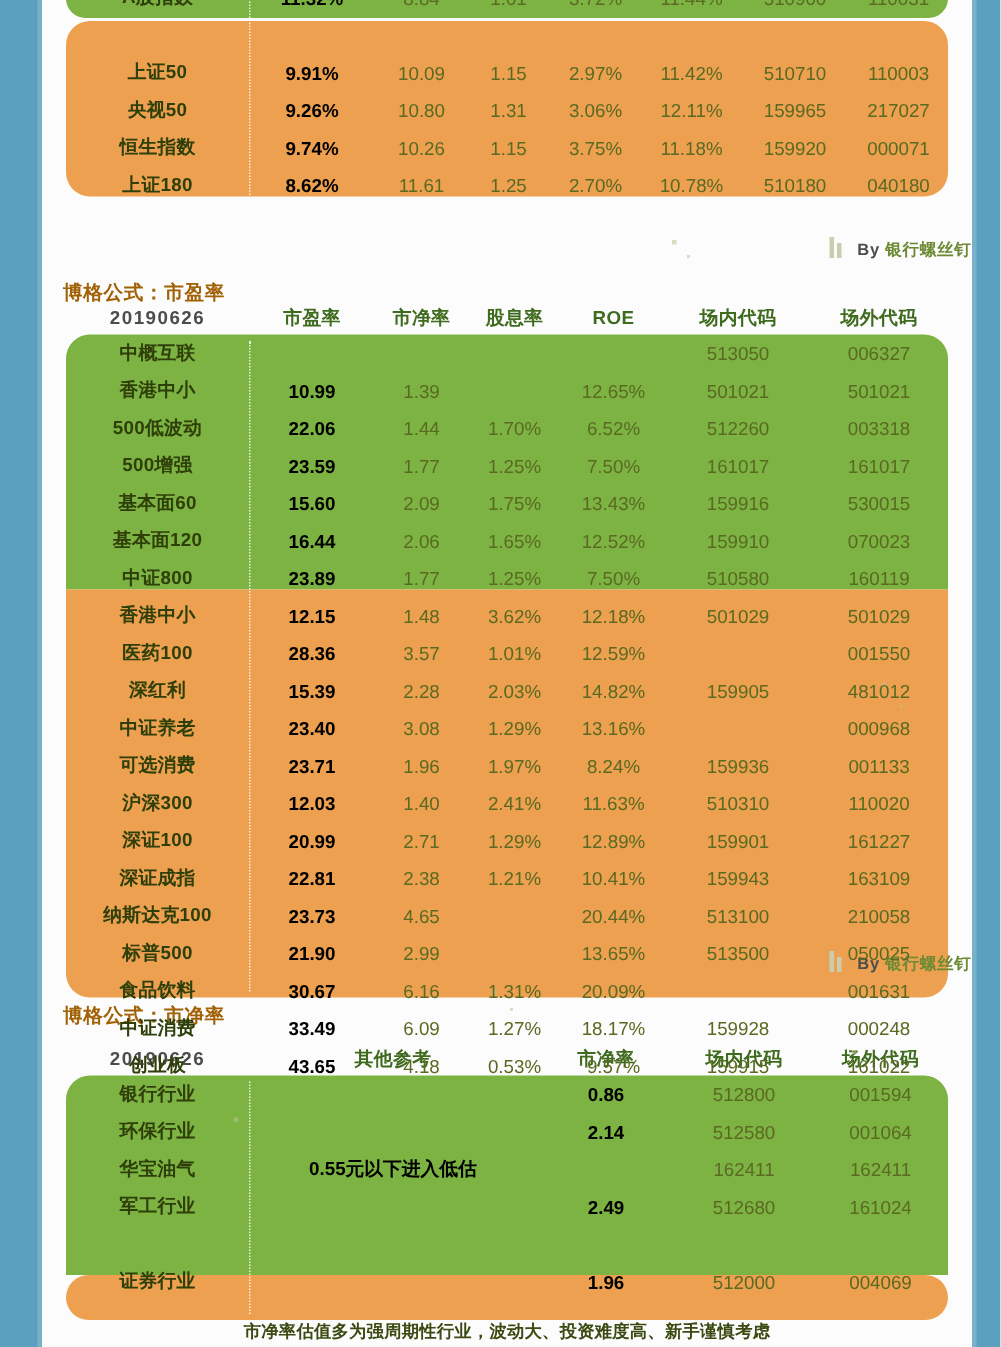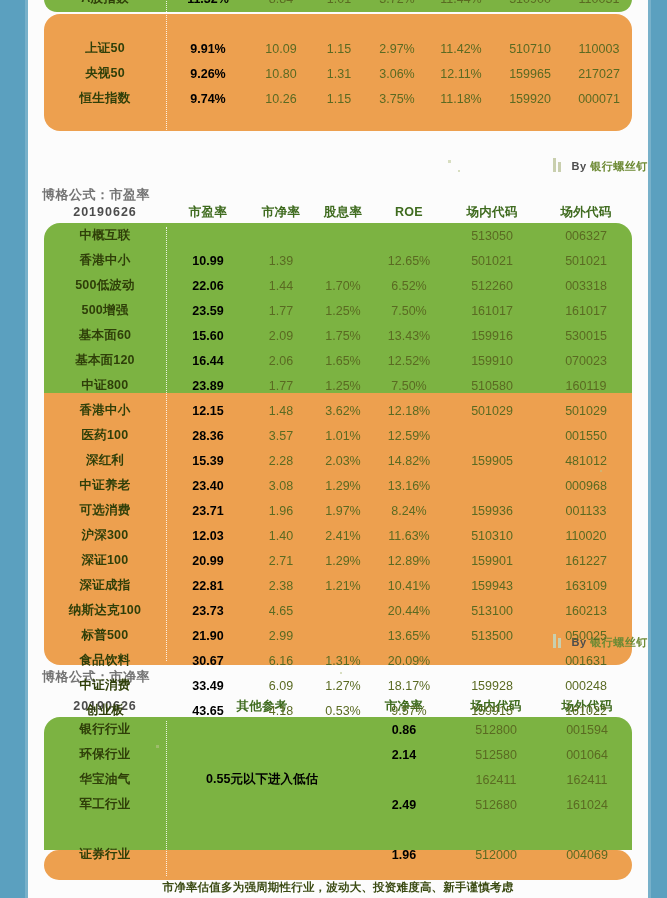--- a/index.html
+++ b/index.html
@@ -79,21 +79,21 @@
 
   
   .divider {
     position: absolute; top: 0; bottom: 0; width: 0;
     border-left: 1px dotted rgba(255,255,255,.85);
     z-index: 2;
   }
 
   
   .formula-title {
-    font-size: 13px; font-weight: bold; color: #737373;
+    font-size: 13px; font-weight: bold; color: #a16207;
     letter-spacing: .5px;
   }
   .sign {
     position: absolute;
     font-size: 11px; font-weight: bold; color: #7a8a4a;
     letter-spacing: .5px;
     margin-left: 35px;
   }
   .sign .bars {
     display: inline-block; vertical-align: -2px; margin-right: 5px;
@@ -177,20 +177,30 @@
           <tr>
             <td class="name">恒生指数</td>
             <td class="v1">9.74%</td>
             <td class="dim">10.26</td>
             <td class="dim">1.15</td>
             <td class="dim">3.75%</td>
             <td class="dim">11.18%</td>
             <td class="dim">159920</td>
             <td class="dim">000071</td>
           </tr>
+          <tr>
+            <td class="name">上证180</td>
+            <td class="v1">8.62%</td>
+            <td class="dim">11.61</td>
+            <td class="dim">1.25</td>
+            <td class="dim">2.70%</td>
+            <td class="dim">10.78%</td>
+            <td class="dim">510180</td>
+            <td class="dim">040180</td>
+          </tr>
         </tbody>
       </table>
     </div>
 
     <div class="sign" style="left:490px; top:158px;">
       <span class="bars"><i></i><i></i></span>
       <span class="by">By</span>
       <span class="who">银行螺丝钉</span>
     </div>
 
@@ -374,21 +384,21 @@
                 <td class="dim">159943</td>
                 <td class="dim">163109</td>
               </tr>
             <tr>
                 <td class="name">纳斯达克100</td>
                 <td class="v1">23.73</td>
                 <td class="dim">4.65</td>
                 <td class="dim"></td>
                 <td class="dim">20.44%</td>
                 <td class="dim">513100</td>
-                <td class="dim">160213</td>
+                <td class="dim">210058</td>
               </tr>
             <tr>
                 <td class="name">标普500</td>
                 <td class="v1">21.90</td>
                 <td class="dim">2.99</td>
                 <td class="dim"></td>
                 <td class="dim">13.65%</td>
                 <td class="dim">513500</td>
                 <td class="dim">050025</td>
               </tr>

